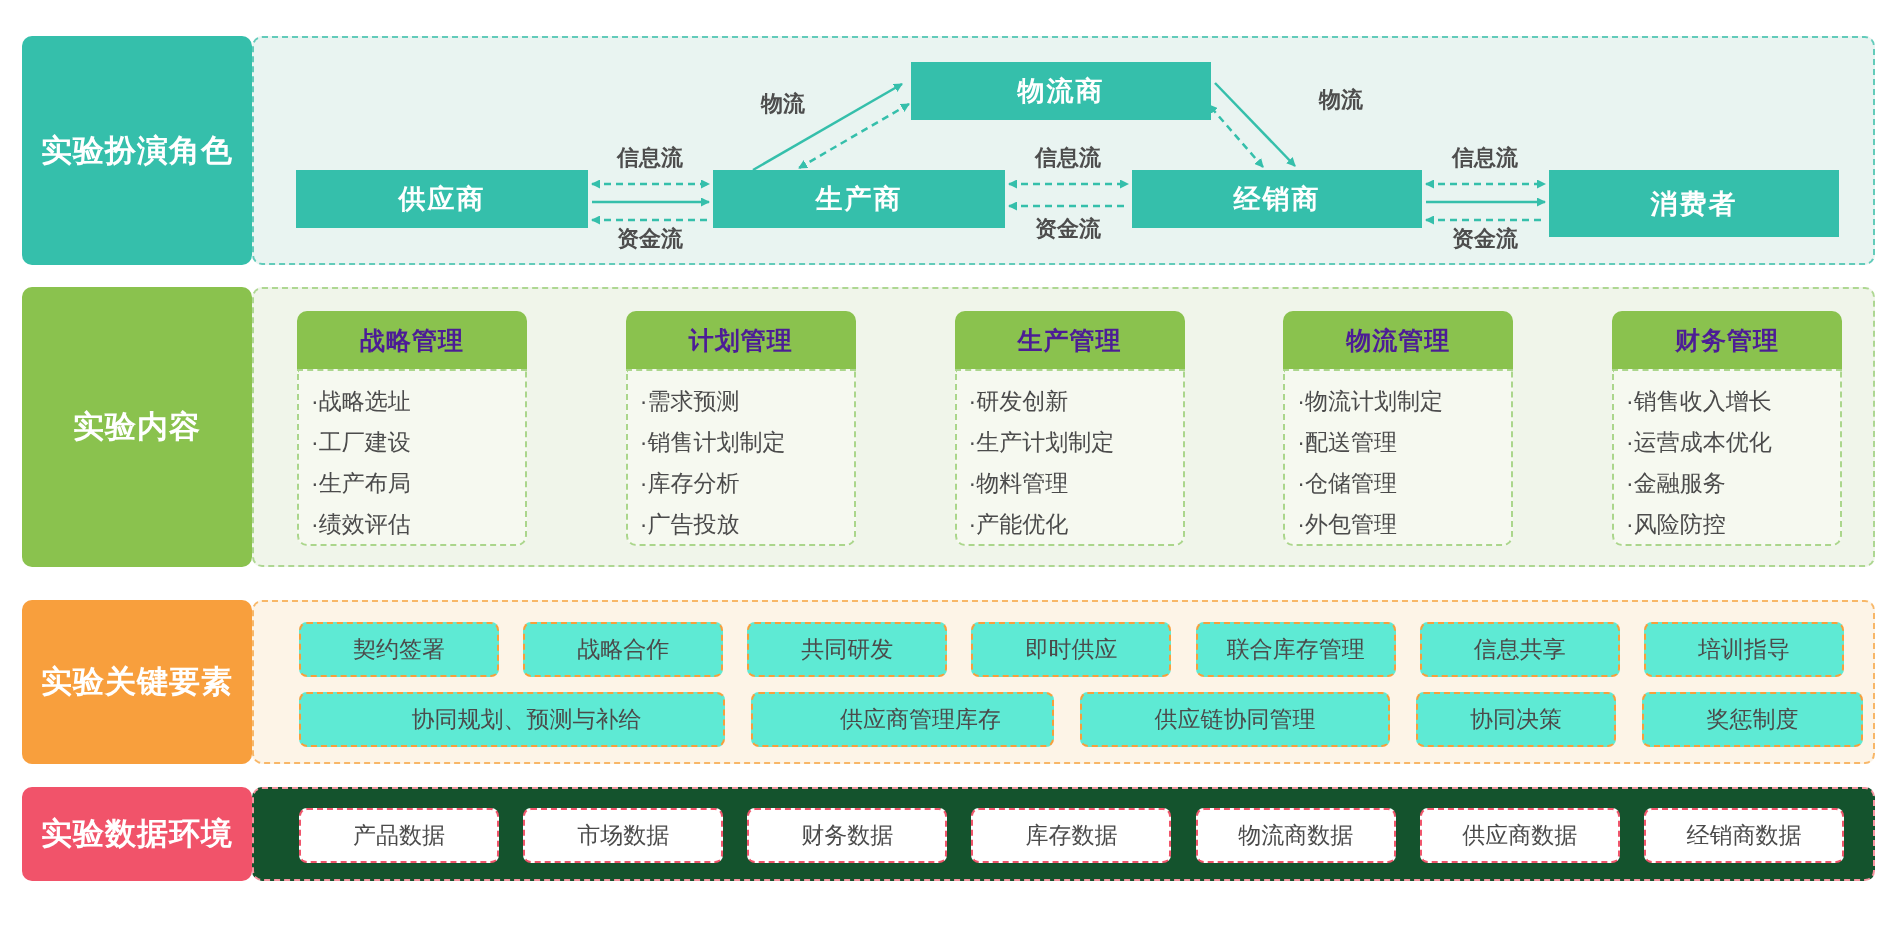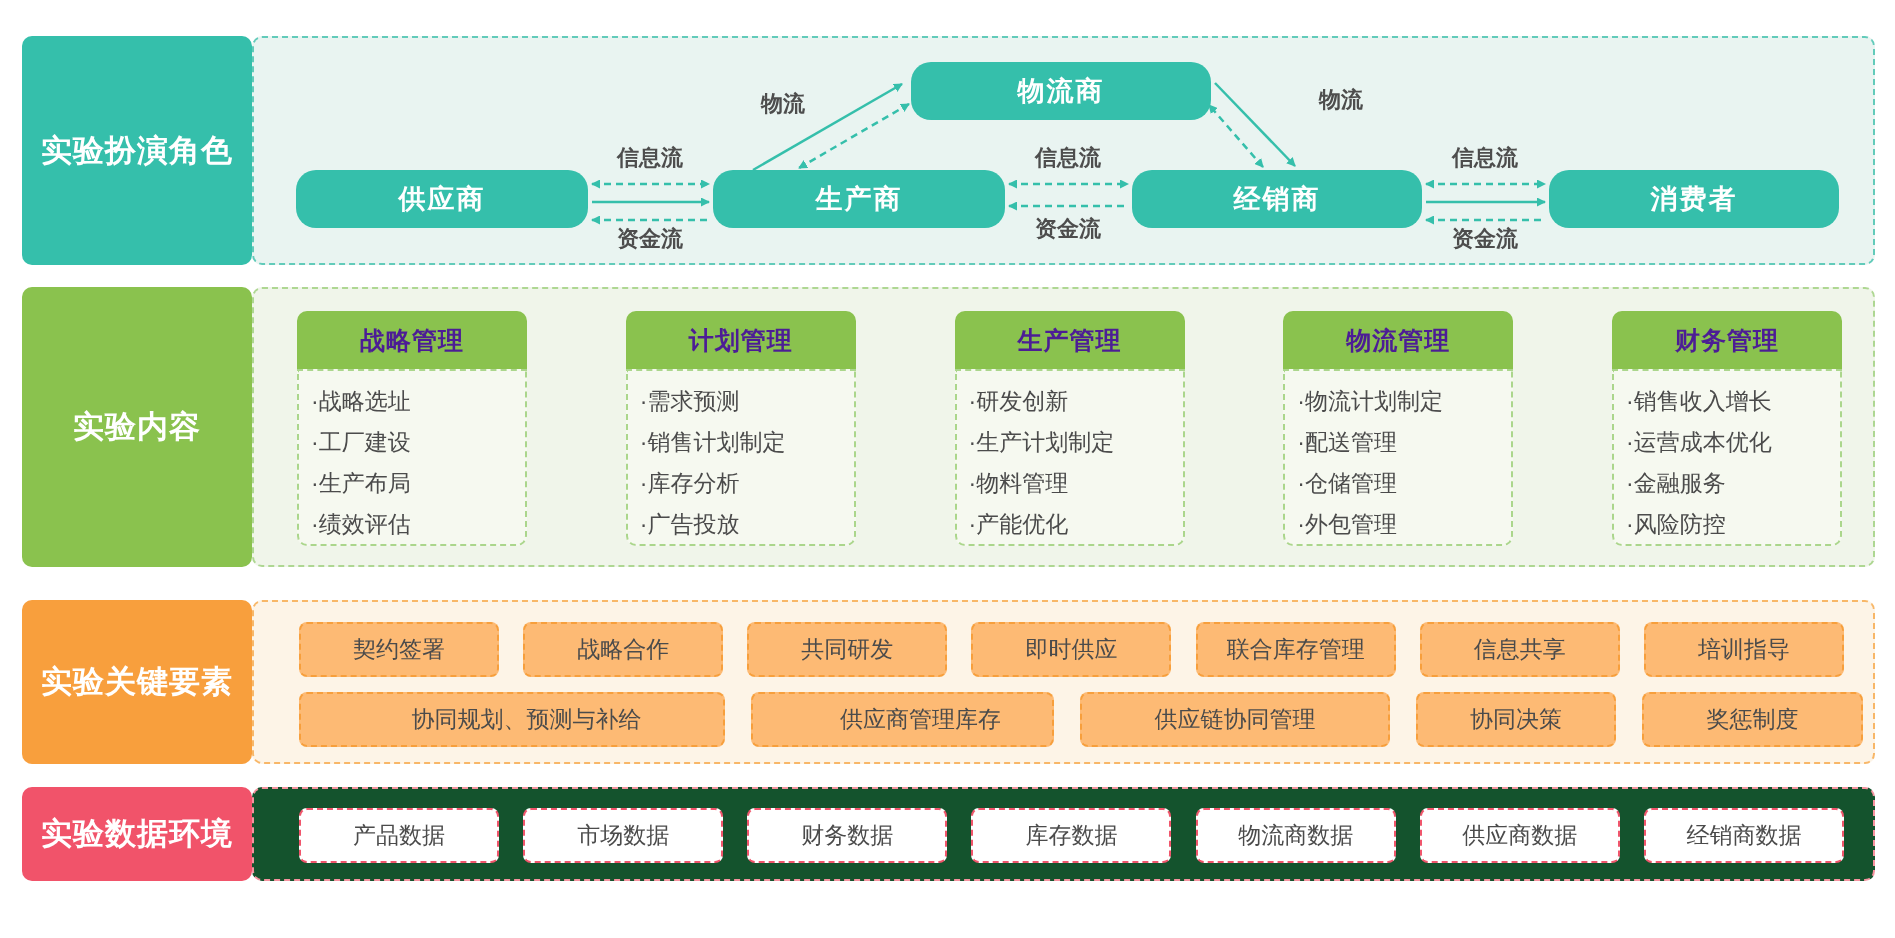--- a/index.html
+++ b/index.html
@@ -22,29 +22,29 @@
   .panel {
     position:absolute; left:252px; top:0; width:1623px; height:100%;
     border:2px dashed; border-radius:10px; box-sizing:border-box;
   }
 
   
   .side-teal  { background:#35BFAB; }
   .panel-teal { background:#E9F4F1; border-color:#62CBBA; }
   .flows { position:absolute; left:0; top:0; width:1623px; height:229px; }
   .node {
-    position:absolute; background:#35BFAB; border-radius:20px; color:#ffffff;
+    position:absolute; background:#35BFAB; border-radius:0; color:#ffffff;
     font-size:27px; font-weight:600; letter-spacing:2px;
     display:flex; align-items:center; justify-content:center; white-space:nowrap;
   }
   #node-logistics   { left:657px;  top:24px;  width:300px; height:58px; }
   #node-supplier    { left:42px;   top:132px; width:292px; height:58px; }
   #node-producer    { left:459px;  top:132px; width:292px; height:58px; }
   #node-distributor { left:878px;  top:132px; width:290px; height:58px; }
-  #node-consumer    { left:1295px; top:132px; width:290px; height:58px; }
+  #node-consumer    { left:1295px; top:132px; width:290px; height:67px; }
   .flowlabel {
     position:absolute; transform:translate(-50%,-50%); white-space:nowrap;
     font-size:22px; font-weight:600; color:#4d4d4d;
   }
 
   
   .side-green  { background:#8AC24E; }
   .panel-green { background:#F0F5EA; border-color:#AED792; }
   .cols {
     position:absolute; left:43px; top:22px; width:1545px;
@@ -71,21 +71,21 @@
 
   
   .side-orange  { background:#F89F3D; }
   .panel-orange { background:#FDF4E7; border-color:#F8B768; }
   .krow1 {
     position:absolute; left:45px; top:20px; width:1545px;
     display:flex; justify-content:space-between;
   }
   .krow2 { position:absolute; left:45px; top:90px; display:flex; gap:26px; }
   .kbox {
-    height:55px; border:2px dashed #F79F3C; border-radius:8px; background:#fdba74;
+    height:55px; border:2px dashed #F79F3C; border-radius:8px; background:#5eead4;
     display:flex; align-items:center; justify-content:center;
     font-size:23px; color:#4b4b4b; font-weight:500; box-sizing:border-box; white-space:nowrap;
   }
   .krow1 .kbox { width:200px; }
   .krow2 .kbox:nth-child(1) { width:426px;padding-left:29px; }
   .krow2 .kbox:nth-child(2) { width:303px;padding-left:36px; }
   .krow2 .kbox:nth-child(3) { width:310px; }
   .krow2 .kbox:nth-child(4) { width:200px; }
   .krow2 .kbox:nth-child(5) { width:221px; }
 

